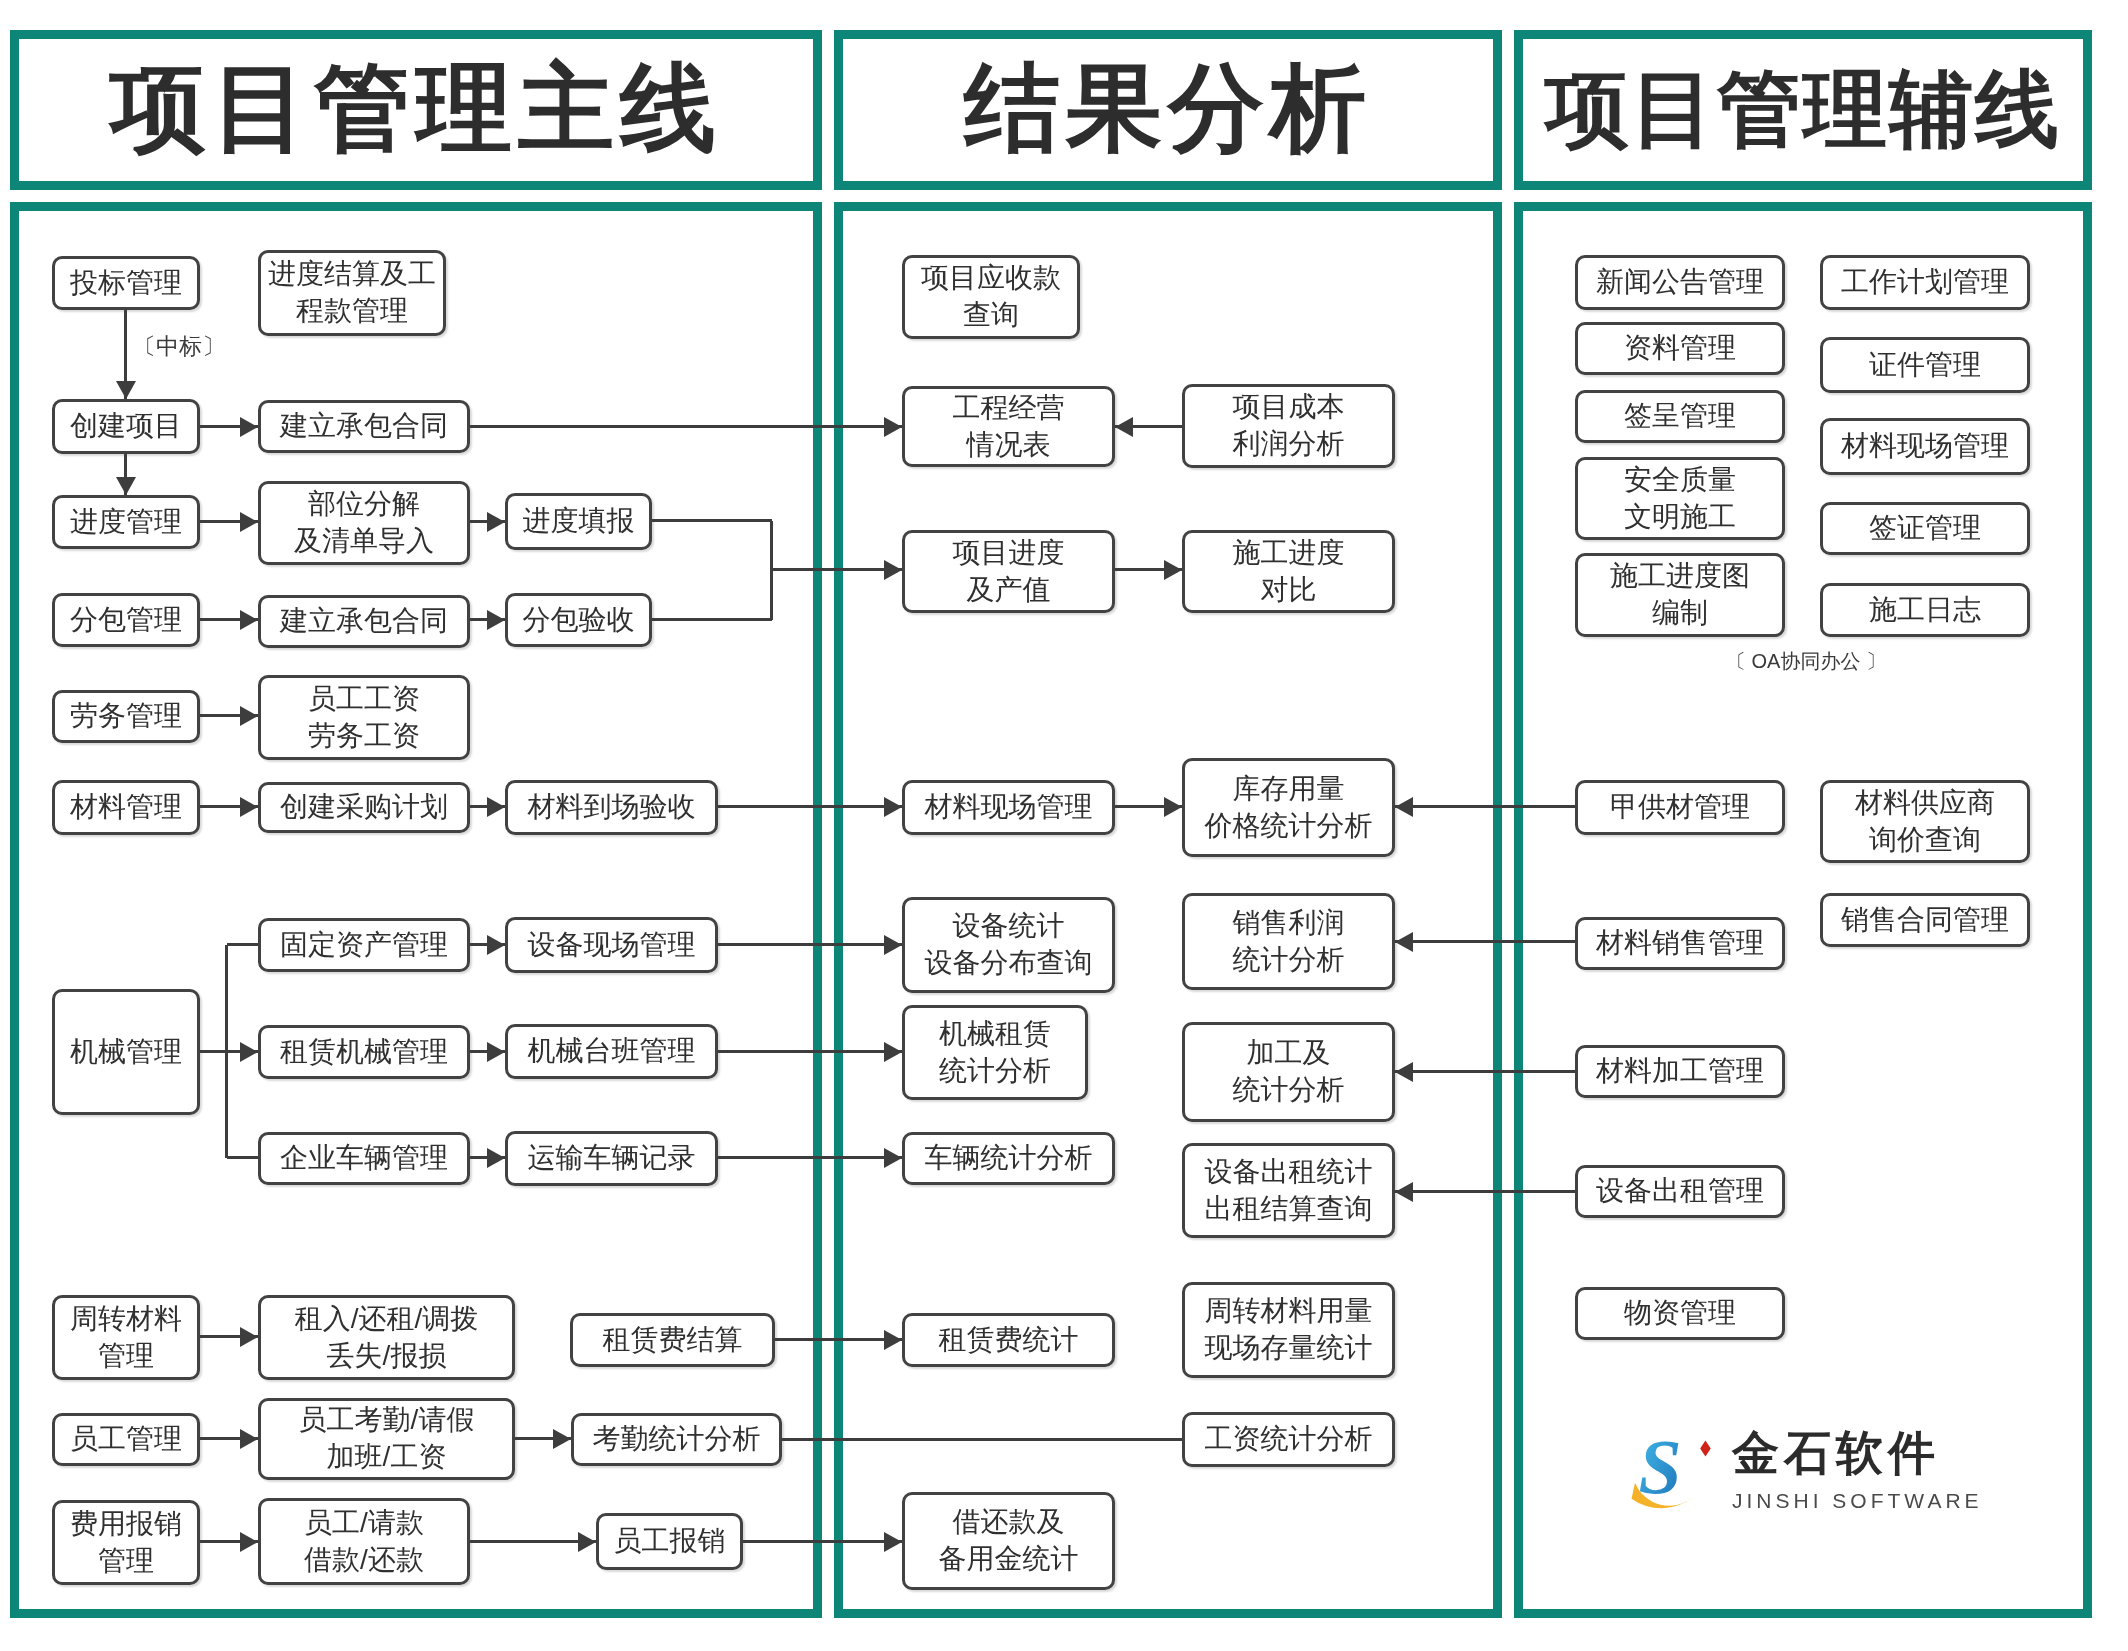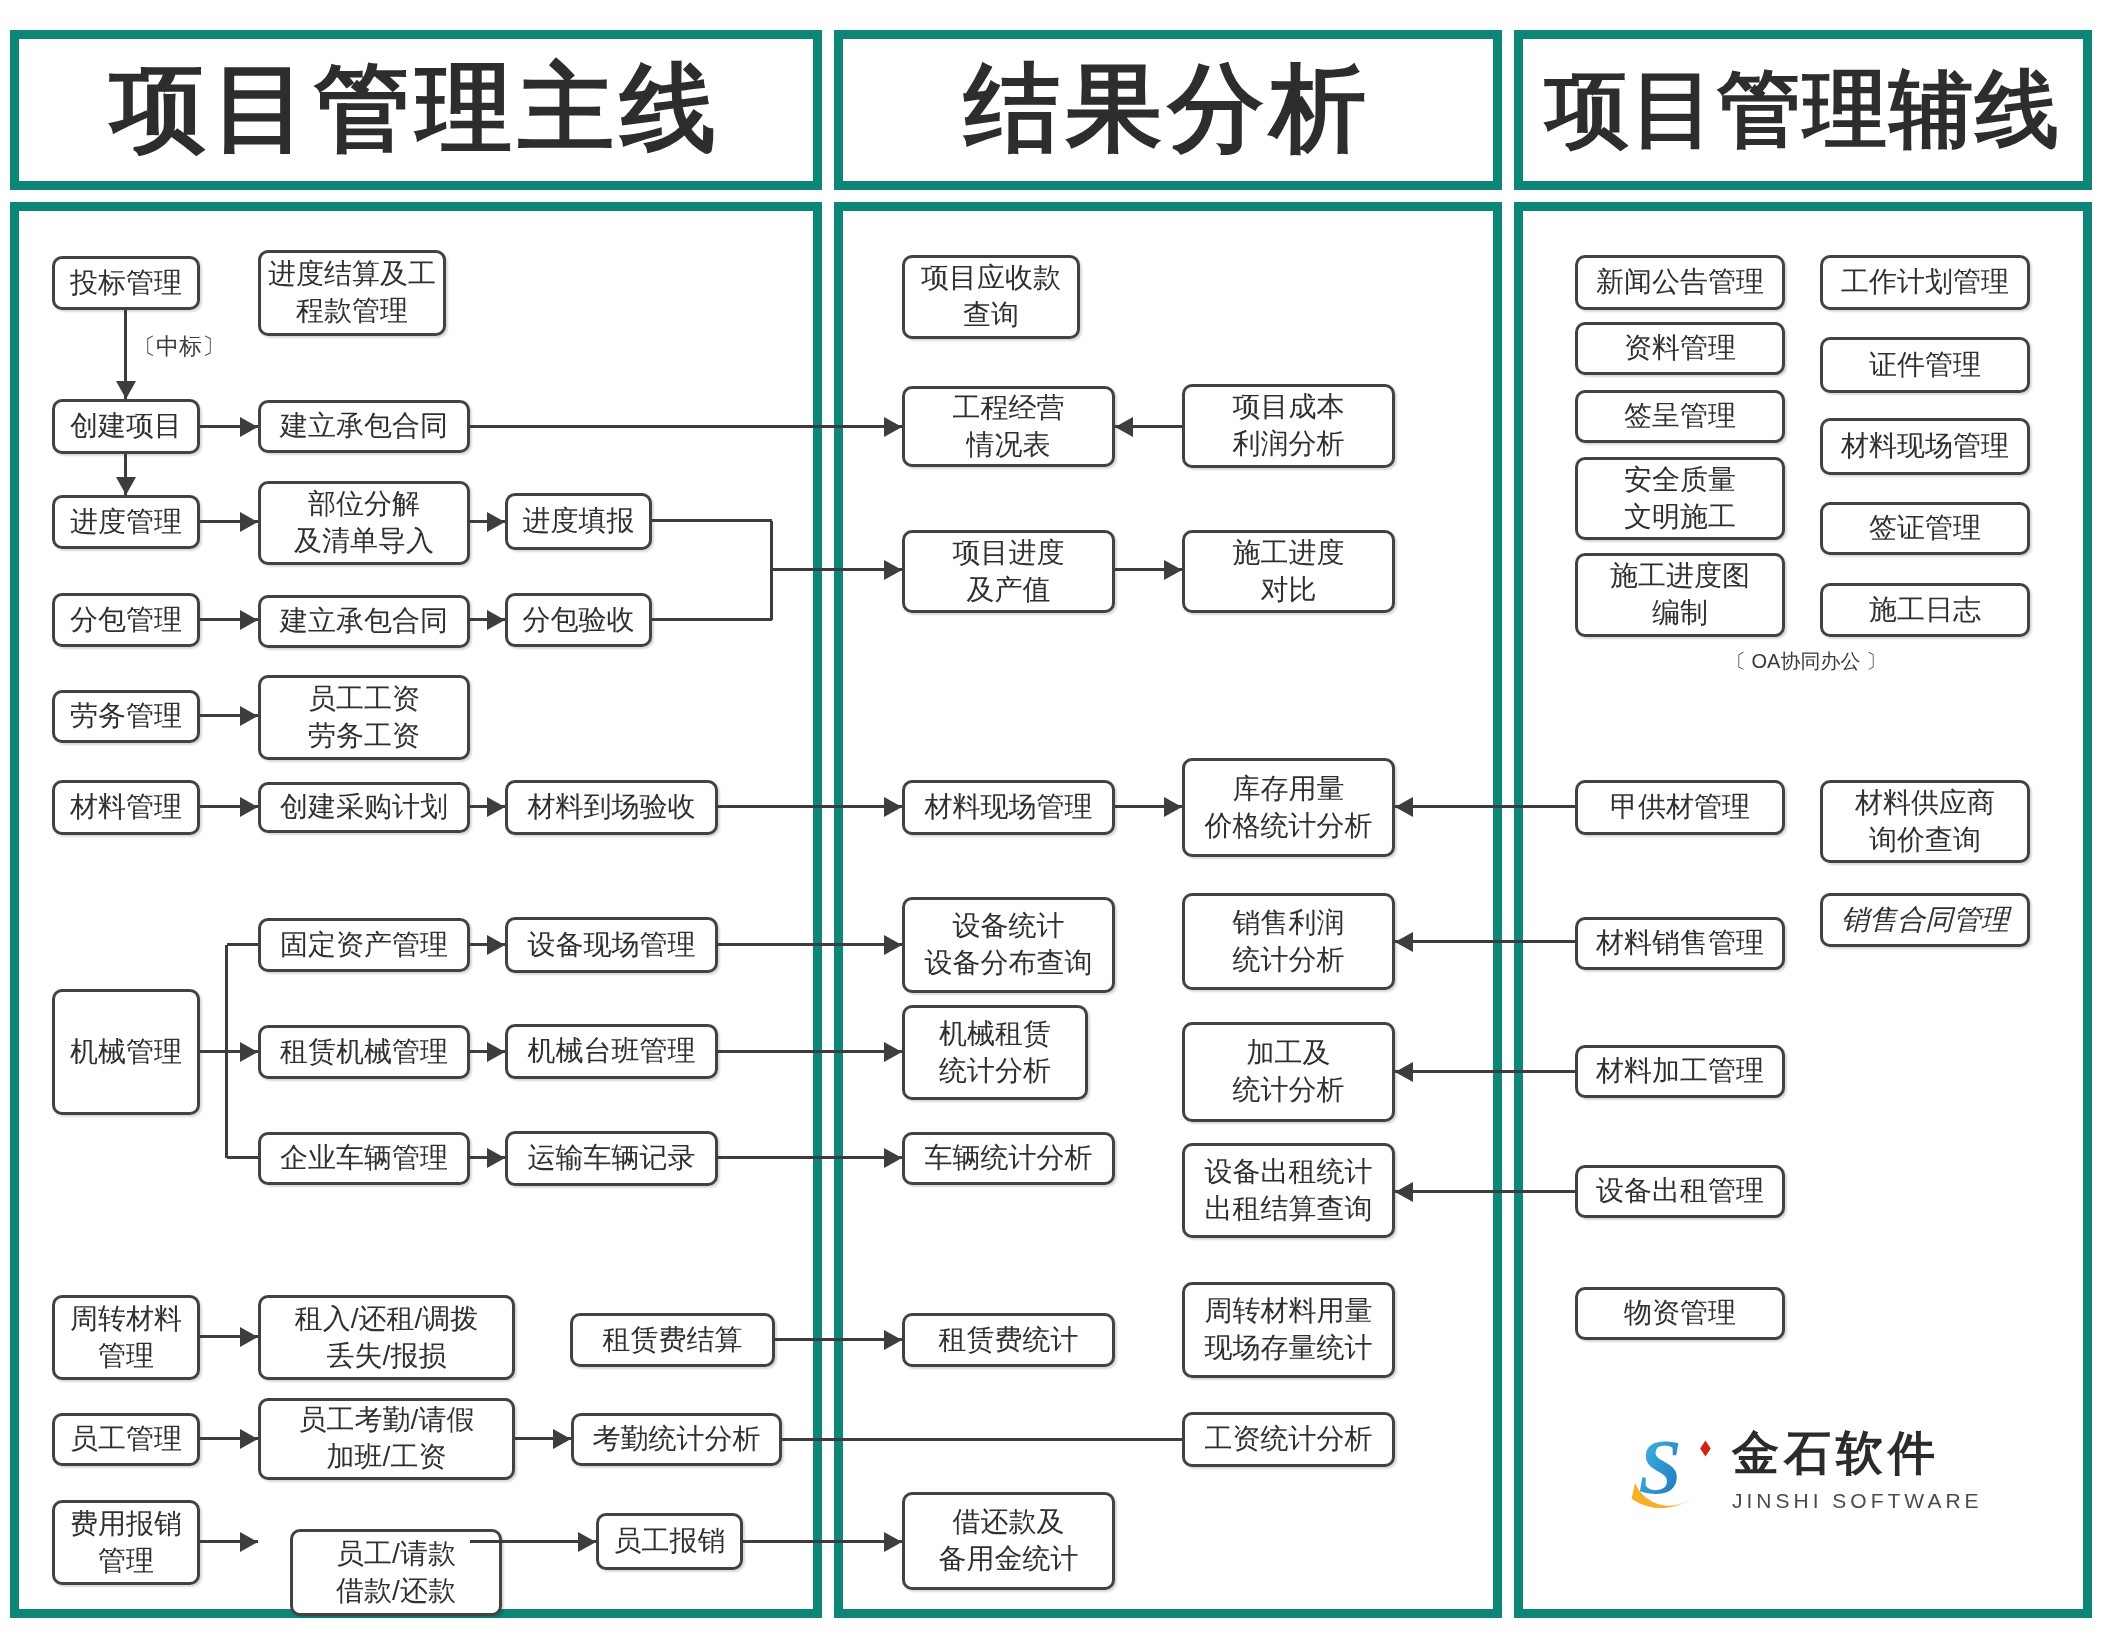--- a/index.html
+++ b/index.html
@@ -115,21 +115,21 @@
 管理</div>
     <div class="node" style="left: 258px; top: 1295px; width: 257px; height: 85px;">租入/还租/调拨
 丢失/报损</div>
     <div class="node" style="left: 570px; top: 1313px; width: 205px; height: 54px;">租赁费结算</div>
     <div class="node" style="left: 52px; top: 1413px; width: 148px; height: 53px;">员工管理</div>
     <div class="node" style="left: 258px; top: 1398px; width: 257px; height: 82px;">员工考勤/请假
 加班/工资</div>
     <div class="node" style="left: 571px; top: 1413px; width: 211px; height: 53px;">考勤统计分析</div>
     <div class="node" style="left: 52px; top: 1500px; width: 148px; height: 85px;">费用报销
 管理</div>
-    <div class="node" style="left: 258px; top: 1529px; width: 212px; height: 87px; margin-left: 32px;">员工/请款
+    <div class="node" style="left: 258px; top: 1498px; width: 212px; height: 87px;">员工/请款
 借款/还款</div>
     <div class="node" style="left: 596px; top: 1513px; width: 147px; height: 57px;">员工报销</div>
     <div class="node" style="left: 902px; top: 255px; width: 178px; height: 84px;">项目应收款
 查询</div>
     <div class="node" style="left: 902px; top: 386px; width: 213px; height: 81px;">工程经营
 情况表</div>
     <div class="node" style="left: 1182px; top: 384px; width: 213px; height: 84px;">项目成本
 利润分析</div>
     <div class="node" style="left: 902px; top: 530px; width: 213px; height: 83px;">项目进度
 及产值</div>
@@ -164,21 +164,21 @@
     <div class="node" style="left: 1575px; top: 457px; width: 210px; height: 83px;">安全质量
 文明施工</div>
     <div class="node" style="left: 1820px; top: 502px; width: 210px; height: 53px;">签证管理</div>
     <div class="node" style="left: 1575px; top: 553px; width: 210px; height: 84px;">施工进度图
 编制</div>
     <div class="node" style="left: 1820px; top: 583px; width: 210px; height: 54px;">施工日志</div>
     <div class="node" style="left: 1575px; top: 780px; width: 210px; height: 55px;">甲供材管理</div>
     <div class="node" style="left: 1820px; top: 780px; width: 210px; height: 83px;">材料供应商
 询价查询</div>
     <div class="node" style="left: 1575px; top: 917px; width: 210px; height: 53px;">材料销售管理</div>
-    <div class="node" style="left: 1820px; top: 893px; width: 210px; height: 54px; font-style: italic;">销售合同管理</div>
+    <div class="node" style="left: 1820px; top: 893px; width: 210px; height: 54px;">销售合同管理</div>
     <div class="node" style="left: 1575px; top: 1045px; width: 210px; height: 53px;">材料加工管理</div>
     <div class="node" style="left: 1575px; top: 1165px; width: 210px; height: 53px;">设备出租管理</div>
     <div class="node" style="left: 1575px; top: 1287px; width: 210px; height: 53px;">物资管理</div>
     <div class="vline" style="left: 124px; top: 310px; height: 89px;"></div>
     <div class="vline" style="left: 124px; top: 454px; height: 41px;"></div>
     <div class="hline" style="left: 200px; top: 425px; width: 58px;"></div>
     <div class="hline" style="left: 200px; top: 520px; width: 58px;"></div>
     <div class="hline" style="left: 470px; top: 520px; width: 35px;"></div>
     <div class="hline" style="left: 200px; top: 618px; width: 58px;"></div>
     <div class="hline" style="left: 470px; top: 618px; width: 35px;"></div>

